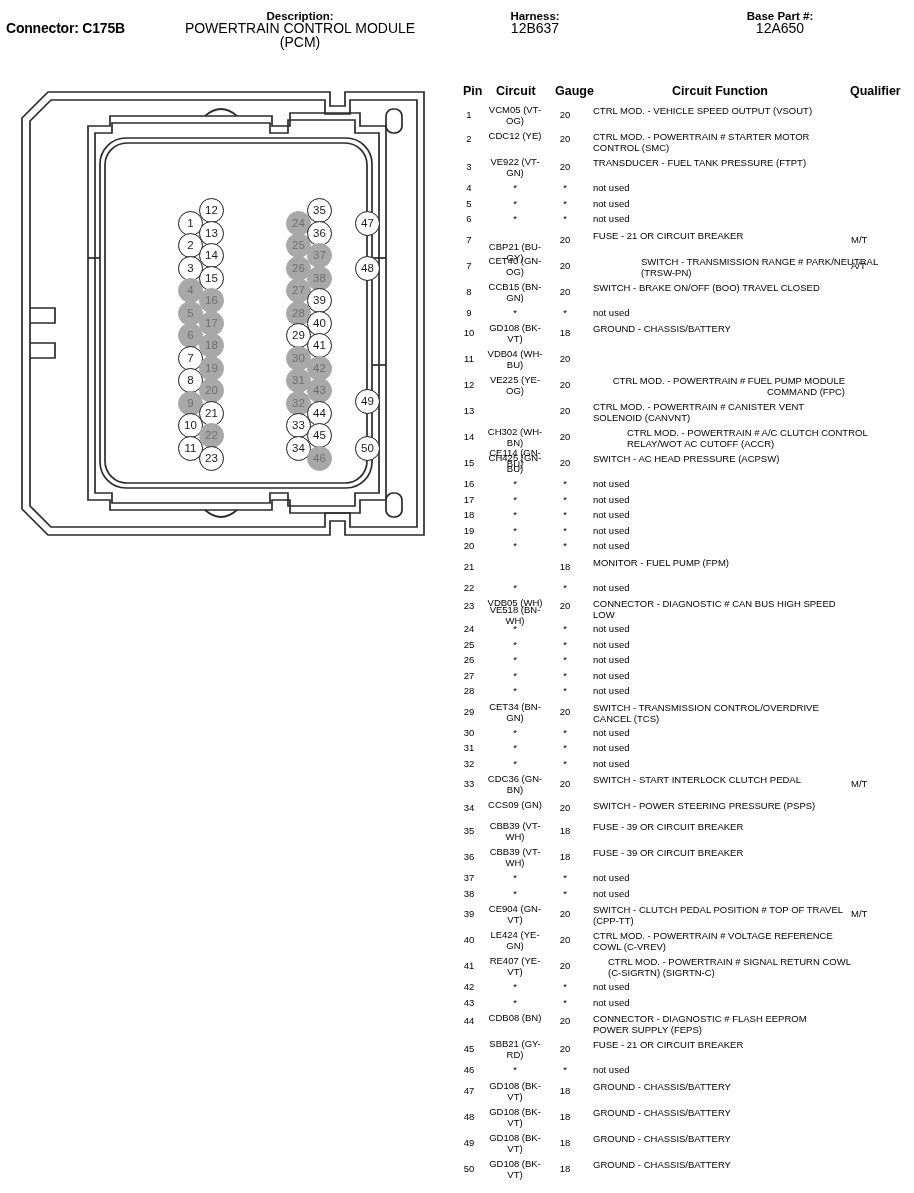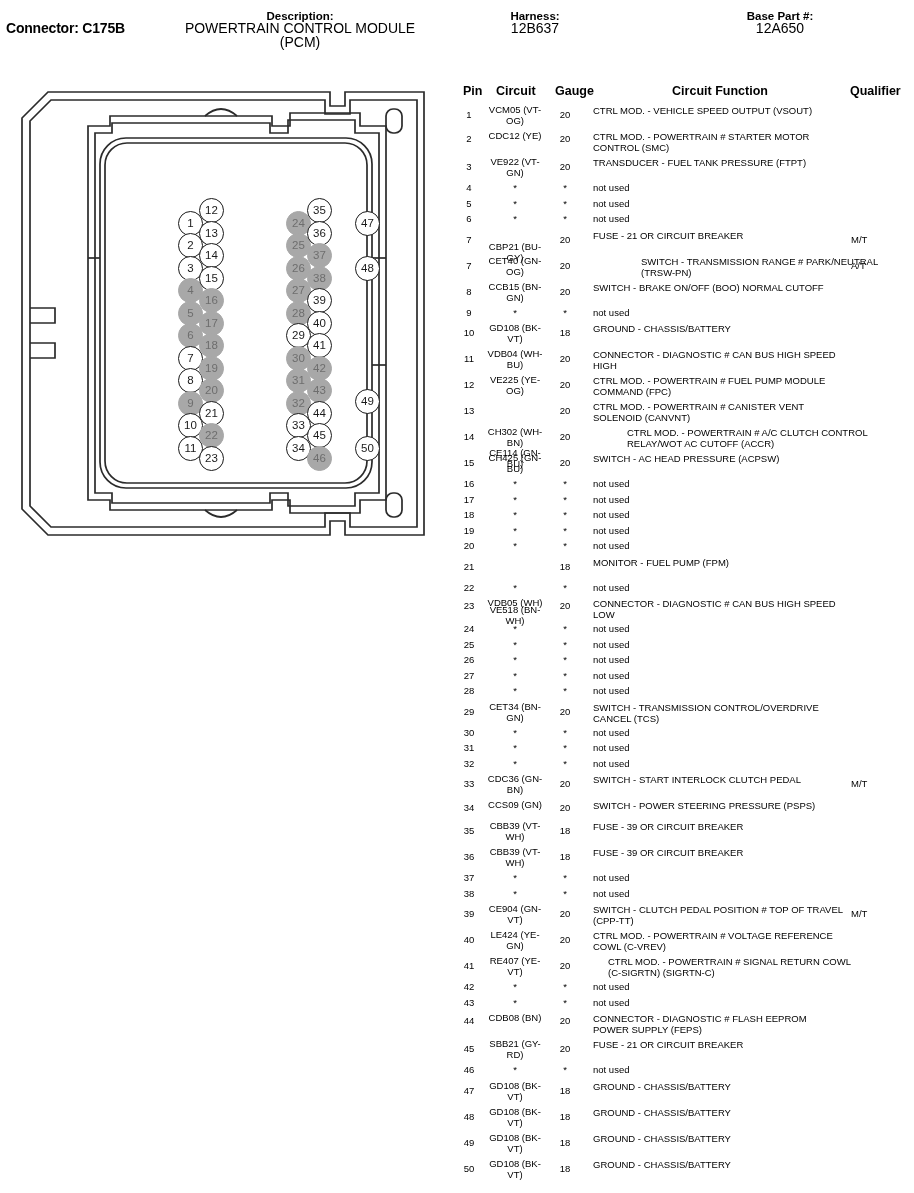--- a/index.html
+++ b/index.html
@@ -229,45 +229,44 @@
         <div class="c-pin" style="top: 7px;">7</div>
         <div class="c-cir" style="top: 2px;">CET40 (GN-OG)</div>
         <div class="c-gau" style="top: 7px;">20</div>
         <div class="c-fun" style="top: 3px; margin-left: 48px;">SWITCH - TRANSMISSION RANGE # PARK/NEUTRAL (TRSW-PN)</div>
         <div class="c-qua" style="top: 7px;">A/T</div>
       </div>
       <div class="row" style="height: 26px;">
         <div class="c-pin" style="top: 7px;">8</div>
         <div class="c-cir" style="top: 2px;">CCB15 (BN-GN)</div>
         <div class="c-gau" style="top: 7px;">20</div>
-        <div class="c-fun" style="top: 3px;">SWITCH - BRAKE ON/OFF (BOO) NORMAL CUTOFF</div>
+        <div class="c-fun" style="top: 3px;">SWITCH - BRAKE ON/OFF (BOO) TRAVEL CLOSED</div>
       </div>
       <div class="row" style="height: 15.5px;">
         <div class="c-pin" style="top: 2px;">9</div>
         <div class="c-cir" style="top: 2px;">*</div>
         <div class="c-gau" style="top: 2px;">*</div>
         <div class="c-fun" style="top: 2px;">not used</div>
       </div>
       <div class="row" style="height: 26px;">
         <div class="c-pin" style="top: 7px;">10</div>
         <div class="c-cir" style="top: 2px;">GD108 (BK-VT)</div>
         <div class="c-gau" style="top: 7px;">18</div>
         <div class="c-fun" style="top: 3px;">GROUND - CHASSIS/BATTERY</div>
       </div>
       <div class="row" style="height: 26px;">
         <div class="c-pin" style="top: 7px;">11</div>
         <div class="c-cir" style="top: 2px;">VDB04 (WH-BU)</div>
         <div class="c-gau" style="top: 7px;">20</div>
-        <div class="c-fun" style="top: 3px;">CONNECTOR - DIAGNOSTIC # CAN BUS HIGH SPEED HIGH</div>
       </div>
       <div class="row" style="height: 26px;">
         <div class="c-pin" style="top: 7px;">12</div>
         <div class="c-cir" style="top: 2px;">VE225 (YE-OG)</div>
         <div class="c-gau" style="top: 7px;">20</div>
-        <div class="c-fun" style="top: 3px;">CTRL MOD. - POWERTRAIN # FUEL PUMP MODULE COMMAND (FPC)</div>
+        <div class="c-fun" style="top: 3px; text-align: right;">CTRL MOD. - POWERTRAIN # FUEL PUMP MODULE COMMAND (FPC)</div>
       </div>
       <div class="row" style="height: 26px;">
         <div class="c-pin" style="top: 7px;">13</div>
         <div class="c-cir" style="top: 2px; margin-top: 47px;">CE114 (GN-BU)</div>
         <div class="c-gau" style="top: 7px;">20</div>
         <div class="c-fun" style="top: 3px;">CTRL MOD. - POWERTRAIN # CANISTER VENT SOLENOID (CANVNT)</div>
       </div>
       <div class="row" style="height: 26px;">
         <div class="c-pin" style="top: 7px;">14</div>
         <div class="c-cir" style="top: 2px;">CH302 (WH-BN)</div>

